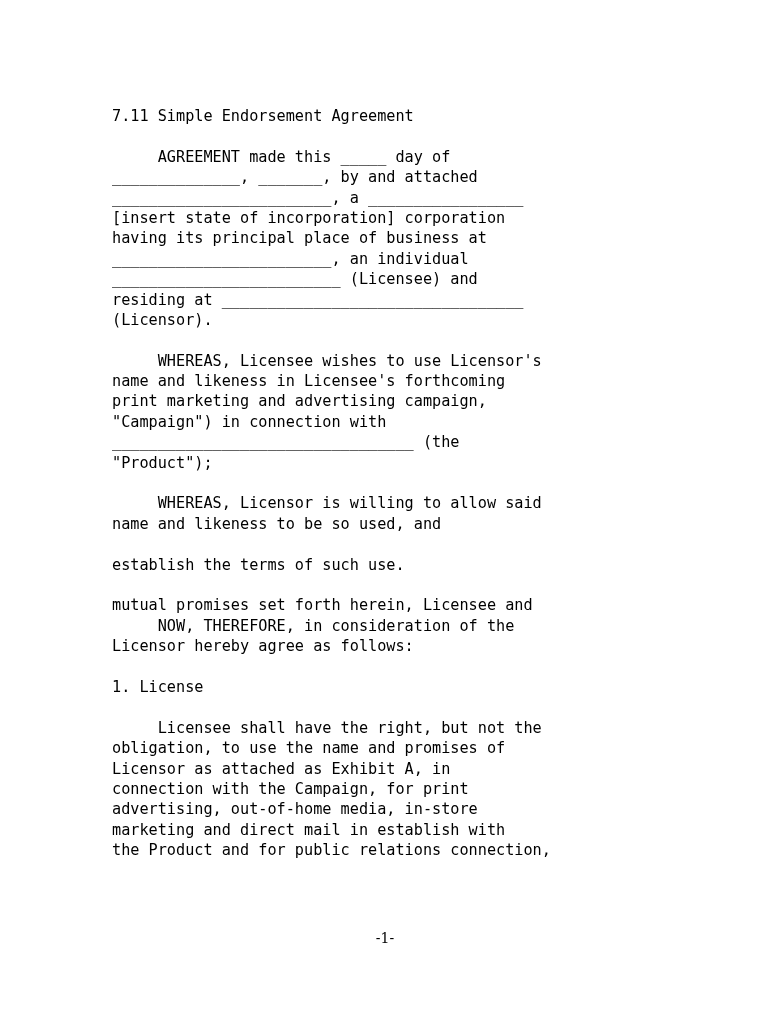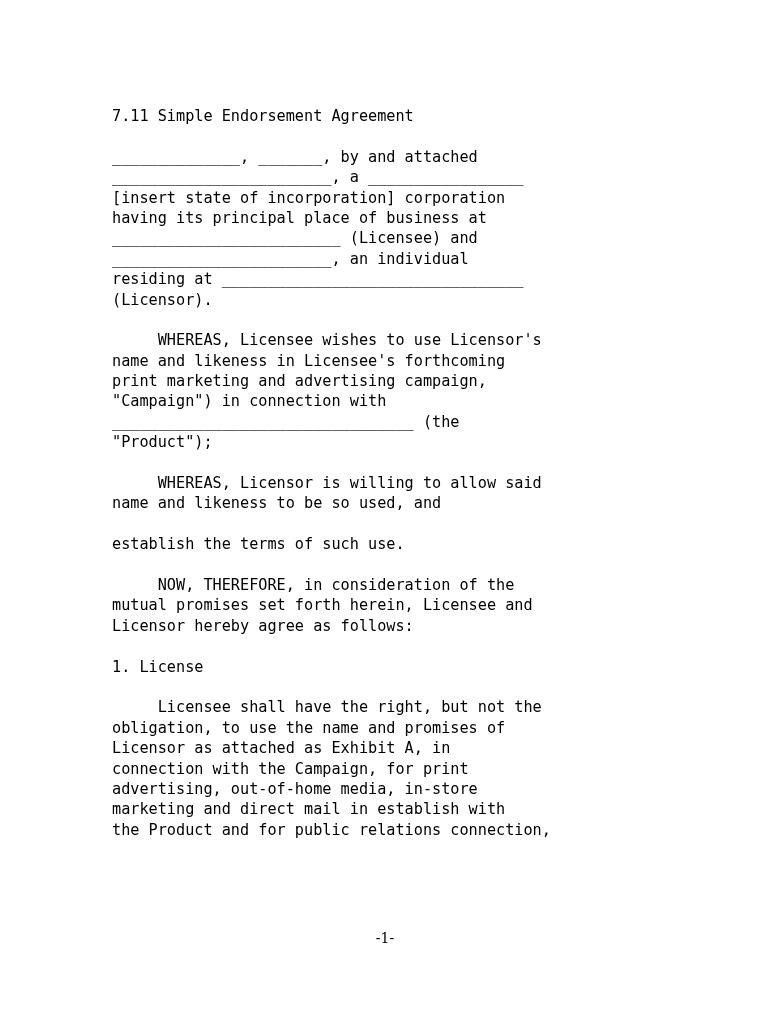--- a/index.html
+++ b/index.html
@@ -57,43 +57,44 @@
     color: #000000;
   }
 </style>
 </head>
 <body>
 
 <div id="page">
   <div id="doc-body">
       <div class="doc-line">7.11 Simple Endorsement Agreement</div>
       <div class="blank-line"></div>
+      <div class="doc-line">     AGREEMENT made this _____ day of</div>
       <div class="doc-line">______________, _______, by and attached</div>
       <div class="doc-line">________________________, a _________________</div>
       <div class="doc-line">[insert state of incorporation] corporation</div>
       <div class="doc-line">having its principal place of business at</div>
+      <div class="doc-line">________________________, an individual</div>
       <div class="doc-line">_________________________ (Licensee) and</div>
-      <div class="doc-line">________________________, an individual</div>
       <div class="doc-line">residing at _________________________________</div>
       <div class="doc-line">(Licensor).</div>
       <div class="blank-line"></div>
       <div class="doc-line">     WHEREAS, Licensee wishes to use Licensor's</div>
       <div class="doc-line">name and likeness in Licensee's forthcoming</div>
       <div class="doc-line">print marketing and advertising campaign,</div>
       <div class="doc-line">"Campaign") in connection with</div>
       <div class="doc-line">_________________________________ (the</div>
       <div class="doc-line">"Product");</div>
       <div class="blank-line"></div>
       <div class="doc-line">     WHEREAS, Licensor is willing to allow said</div>
       <div class="doc-line">name and likeness to be so used, and</div>
       <div class="blank-line"></div>
       <div class="doc-line">establish the terms of such use.</div>
       <div class="blank-line"></div>
+      <div class="doc-line">mutual promises set forth herein, Licensee and</div>
       <div class="doc-line">     NOW, THEREFORE, in consideration of the</div>
-      <div class="doc-line">mutual promises set forth herein, Licensee and</div>
       <div class="doc-line">Licensor hereby agree as follows:</div>
       <div class="blank-line"></div>
       <div class="doc-line">1. License</div>
       <div class="blank-line"></div>
       <div class="doc-line">     Licensee shall have the right, but not the</div>
       <div class="doc-line">obligation, to use the name and promises of</div>
       <div class="doc-line">Licensor as attached as Exhibit A, in</div>
       <div class="doc-line">connection with the Campaign, for print</div>
       <div class="doc-line">advertising, out-of-home media, in-store</div>
       <div class="doc-line">marketing and direct mail in establish with</div>

